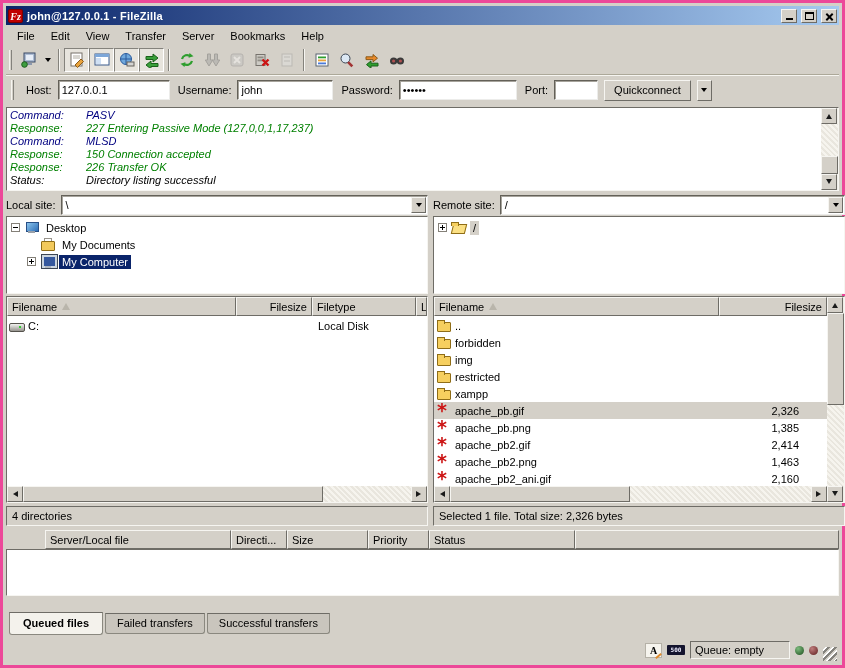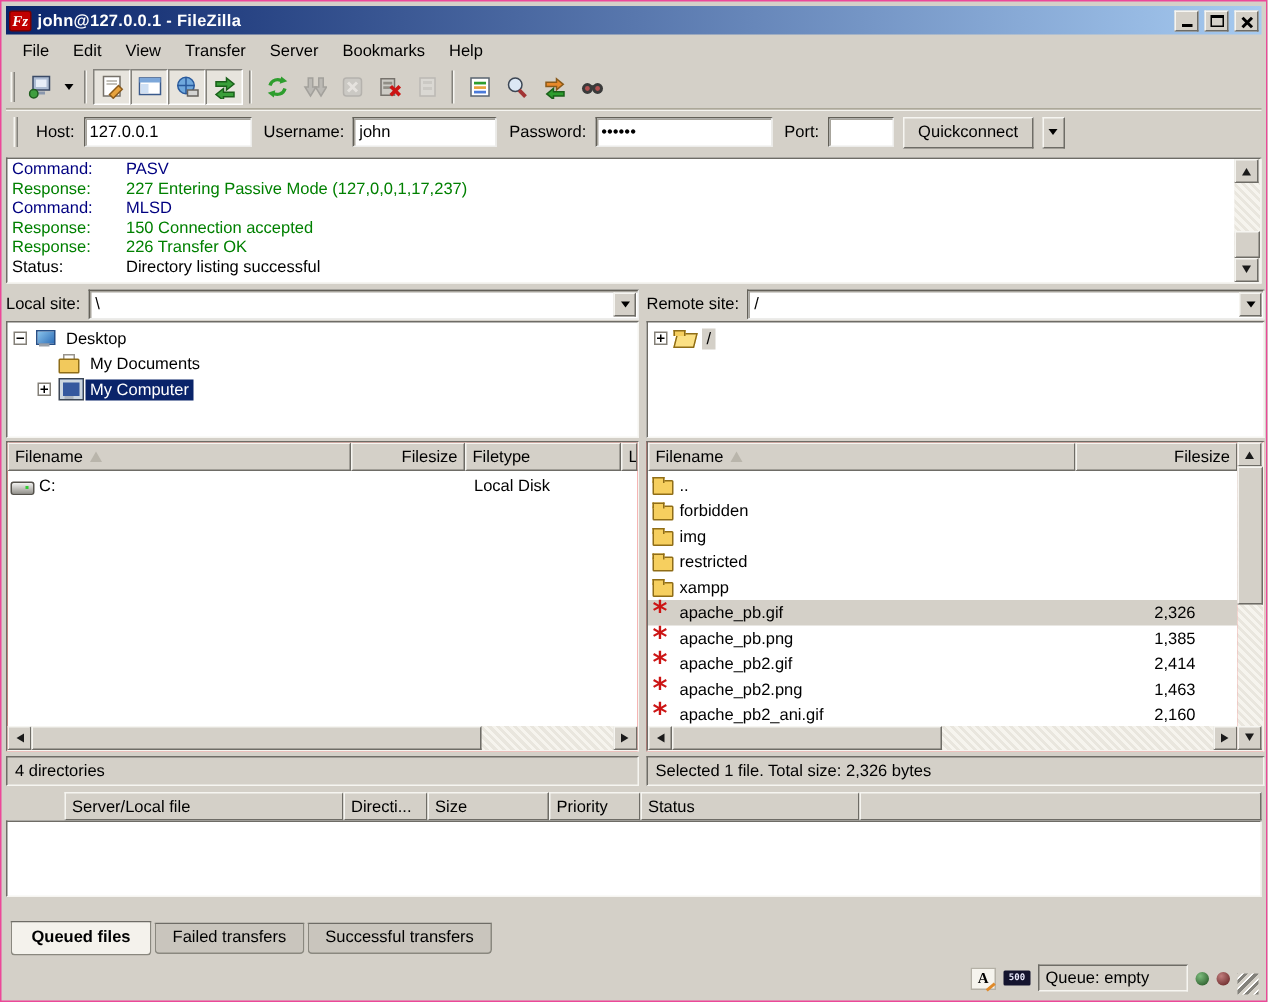--- a/index.html
+++ b/index.html
@@ -1,19 +1,19 @@
 <!DOCTYPE html>
 <html><head>
 <meta charset="utf-8">
 <style>
   * { box-sizing:border-box; margin:0; padding:0; }
   html,body { width:845px; height:668px; overflow:hidden; }
   body { font-family:"Liberation Sans",sans-serif; font-size:11px; color:#000; background:#d4d0c8; }
 
-  .window { width:845px; height:668px; background:#d4d0c8; border:1px solid #ec4899;
+  .window { width:845px; height:668px; background:#d4d0c8; border:3px solid #ec4899;
             padding:3px; display:flex; flex-direction:column; }
 
   
   .raised  { border:1px solid; border-color:#f6f5f1 #6e6c66 #6e6c66 #f6f5f1; background:#d4d0c8; }
   .sunken  { border:1px solid; border-color:#6e6c66 #f6f5f1 #f6f5f1 #6e6c66; }
   .sunkenw { border:1px solid; border-color:#636058 #ececea #ececea #636058; background:#fff; box-shadow:inset 1px 1px 0 #a7a49c; }
 
   
   .titlebar { height:19px; flex:none; background:linear-gradient(to right,#0a246a,#a6caf0);
               display:flex; align-items:center; padding:0 2px; gap:4px; }
@@ -49,21 +49,21 @@
 
   
   .quickbar { height:30px; flex:none; display:flex; align-items:center; gap:6px; padding:0 3px; }
   .quickbar label { padding-left:2px; }
   .field { height:20px; font:11px "Liberation Sans",sans-serif; padding:2px 3px; outline:none; }
   .qc-btn { height:21px; padding:2px 9px; font:11px "Liberation Sans",sans-serif; }
   .qc-dd { width:15px; height:21px; display:flex; align-items:center; justify-content:center; }
 
   
   .logpane { height:84px; flex:none; margin-top:2px; background:#fff; display:flex; }
-  .logbox { flex:1; padding:1px 3px; overflow:hidden; }
+  .logbox { flex:1; padding:1px 3px; overflow:hidden;font-style:italic; }
   .logline { display:flex; line-height:13px; white-space:nowrap; }
   .logtype { width:76px; flex:none; }
   .command { color:#000080; } .response { color:#008000; } .status { color:#000; }
 
   
   .vscroll { width:17px; flex:none; display:flex; flex-direction:column; background:#f0eee8; }
   .hscroll { height:16px; flex:none; display:flex; background:#f0eee8; }
   .sbtn { width:16px; height:16px; flex:none; display:flex; align-items:center; justify-content:center; }
   .track { flex:1; display:flex; background:repeating-linear-gradient(45deg,#f6f4ee 0 2px,#e9e6de 2px 4px); }
   .vtrack { flex-direction:column; }
@@ -100,21 +100,21 @@
   .ic.drive::before { left:0; top:5px; width:14px; height:7px; background:linear-gradient(#f2f2f0,#96948e); border:1px solid #55524c; border-radius:2px;}
   .ic.drive::after { left:10px; top:8px; width:2px; height:2px; background:#3c3; }
   .ic.desktop::before { left:2px; top:2px; width:11px; height:8px; background:linear-gradient(135deg,#8ac4ec,#2f6fb8); border:1px solid #274f86;}
   .ic.desktop::after { left:4px; top:11px; width:7px; height:2px; background:#98a0aa; }
   .ic.documents::before { left:4px; top:1px; width:6px; height:7px; background:#fff; border:1px solid #98948c; }
   .ic.documents::after { left:1px; top:4px; width:12px; height:8px; background:#f2c95c; border:1px solid #8f6d17; border-radius:1px;}
   .ic.computer::before { left:2px; top:1px; width:11px; height:9px; background:#35589e; border:2px solid #ccd6e0; box-shadow:0 0 0 1px #3c4654;}
   .ic.computer::after { left:5px; top:12px; width:6px; height:2px; background:#aeb6c0; }
 
   
-  .listwrap { margin-top:2px; height:207px; flex:none; display:flex; background:#ef4444; }
+  .listwrap { margin-top:2px; height:207px; flex:none; display:flex; background:#1d4ed8; }
   .listmain { flex:1; display:flex; flex-direction:column; overflow:hidden; }
   .listheader { height:19px; flex:none; display:flex; background:#d4d0c8; }
   .hcell { padding:2px 4px; display:flex; align-items:center; gap:5px; overflow:hidden; white-space:nowrap; flex:none; }
   .hcell.fill { flex:1; }
   .sortasc { width:0; height:0; border-left:4px solid transparent; border-right:4px solid transparent; border-bottom:7px solid #b9b5ab; }
   .listbody { flex:1; background:#fff; overflow:hidden; padding-top:1px; }
   .frow { height:17px; display:flex; align-items:center; padding-left:2px; white-space:nowrap; }
   .frow.inactive { background:#d4d0c8; }
   .fname { overflow:hidden; }
   .pane.left  .fname { width:208px; flex:none; }

